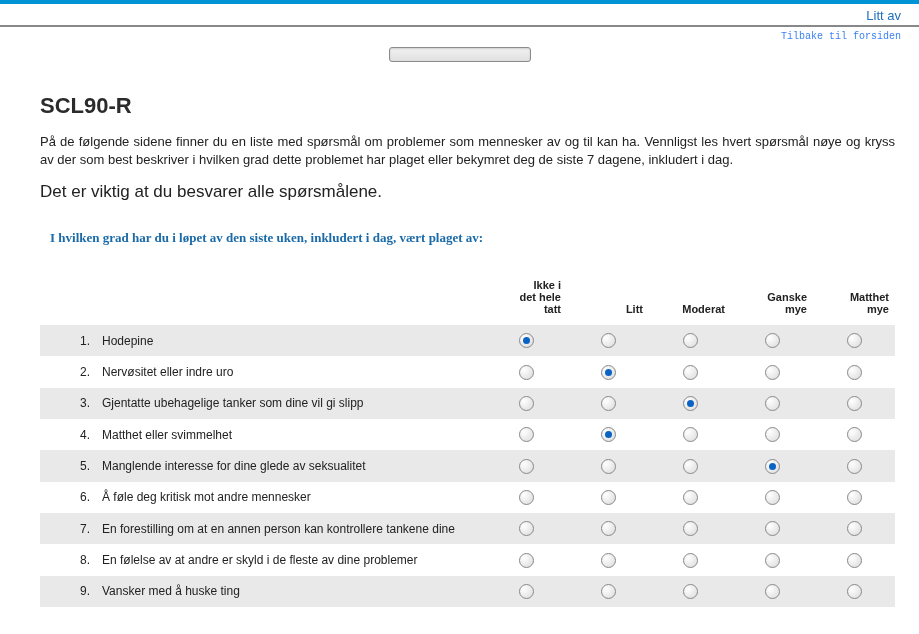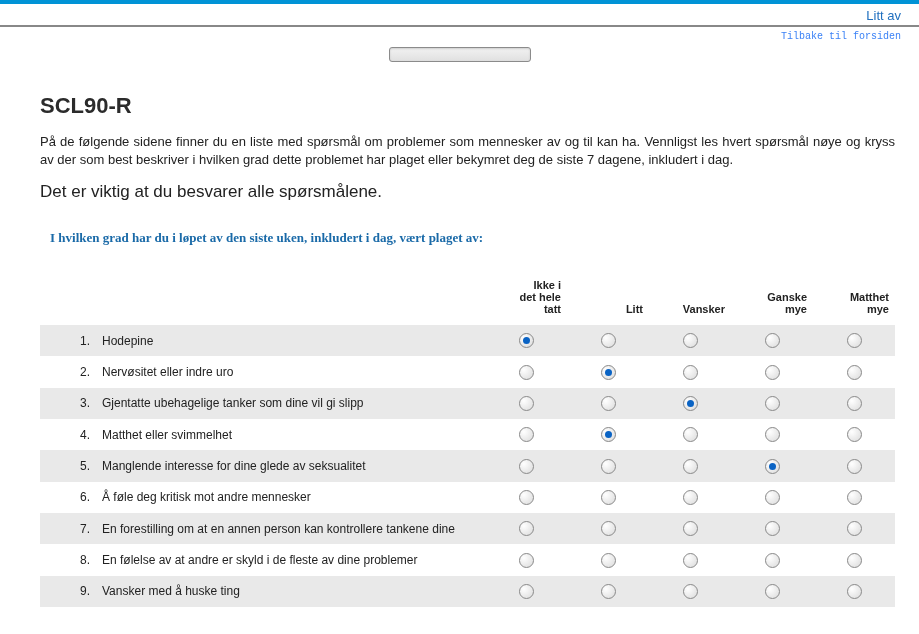--- a/index.html
+++ b/index.html
@@ -162,21 +162,21 @@
   <div class="section-title">I hvilken grad har du i løpet av den siste uken, inkludert i dag, vært plaget av:</div>
 
   <table class="qtable">
     <thead>
       <tr>
         <th class="qcol" colspan="2"></th>
         <th>Ikke i
 det hele
 tatt</th>
         <th>Litt</th>
-        <th>Vansker</th>
+        <th>Moderat</th>
         <th>Ganske
 mye</th>
         <th>Matthet
 mye</th>
       </tr>
     </thead>
     <tbody id="qbody">
     <tr class="alt">
           <td class="num">1.</td>
           <td class="qtext">Hodepine</td>

